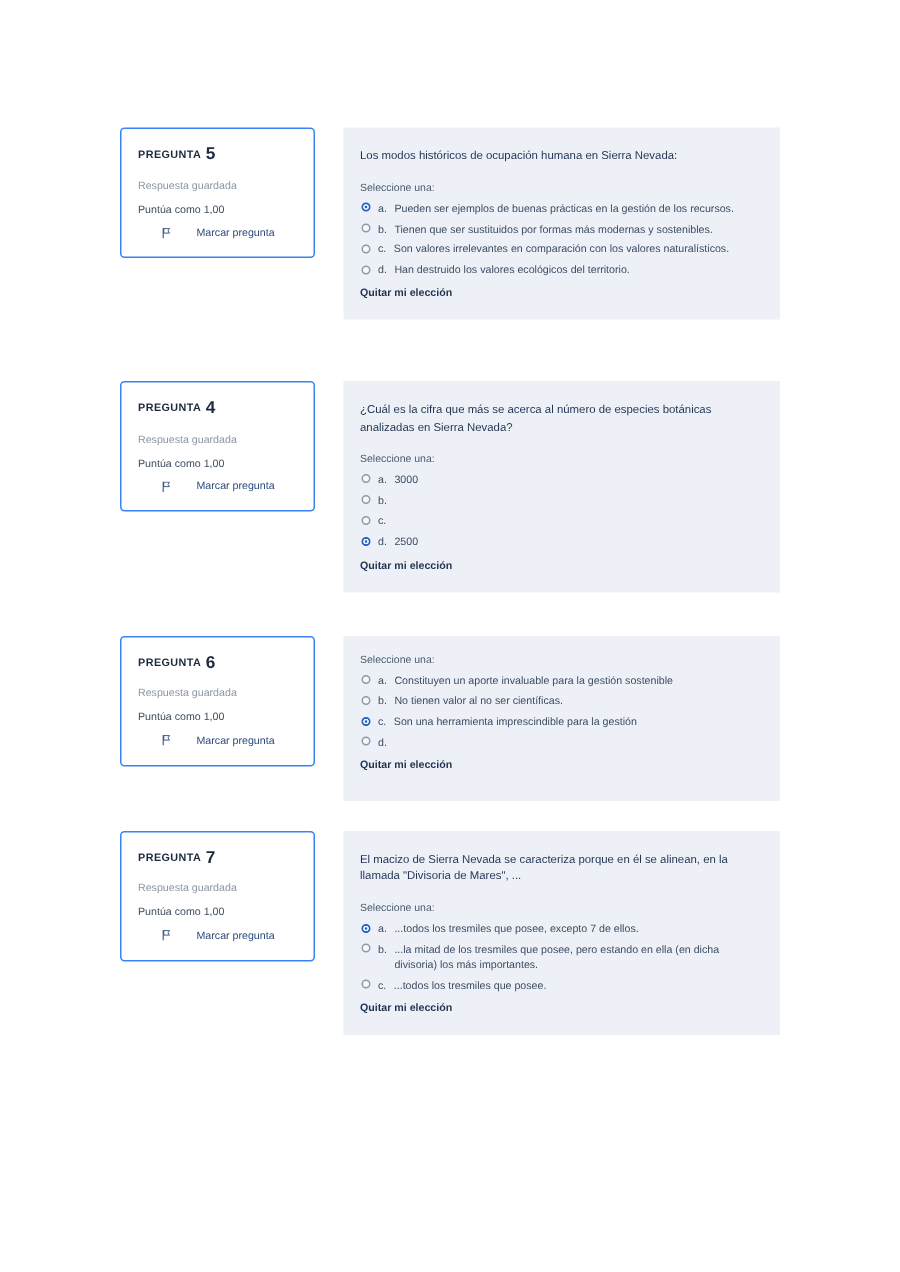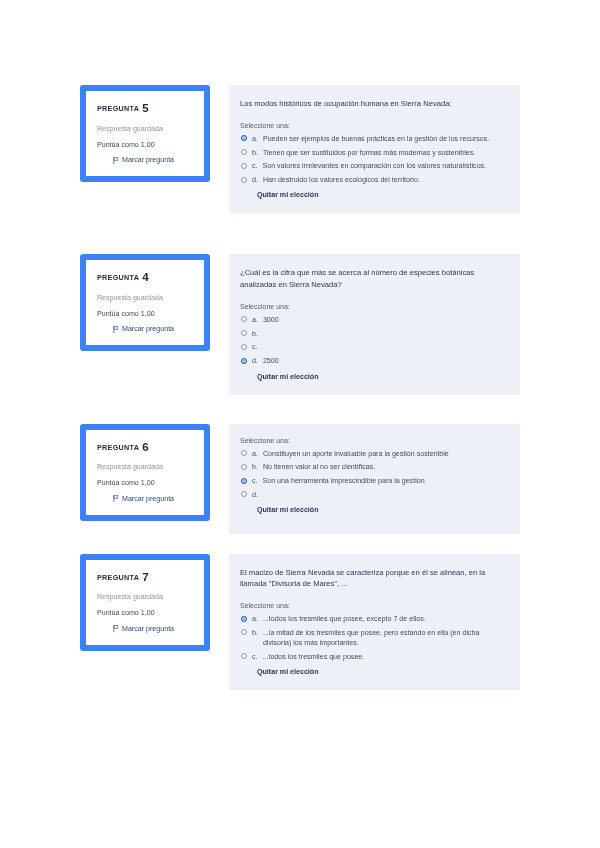--- a/index.html
+++ b/index.html
@@ -33,21 +33,21 @@
   }
 
   .spacer-5 { height: 41px; }
   .spacer-4 { height: 29px; }
   .spacer-6 { height: 20px; }
 
   
   .info-card {
     width: 130px;
     flex: 0 0 130px;
-    border: 6px solid #3b82f6;
+    border: 1px solid #3b82f6;
     border-radius: 3px;
     background: #ffffff;
     box-sizing: border-box;
     padding: 12px 9px 12px 11px;
     margin-right: 19px;
   }
   .info-head {
     font-size: 7.2px;
     font-weight: bold;
     letter-spacing: 0.3px;
@@ -67,21 +67,21 @@
     line-height: 1.45;
     color: #5a6a7d;
     margin-bottom: 6px;
     white-space: nowrap;
   }
   .info-line.state { color: #8b97a6; }
   .info-line.grade { color: #3d4d5f; }
   .flag-row {
     display: flex;
     align-items: center;
-    gap: 3px;
+    gap: 17px;
     font-size: 7.1px;
     color: #2c4a7c;
     white-space: nowrap;
     padding-left: 16px;
   }
   .flag-icon {
     width: 6px;
     height: 7px;
     flex: 0 0 6px;
     display: block;
@@ -142,21 +142,20 @@
   }
   .opt-text {
     flex: 1 1 auto;
     max-width: 236px;
   }
   .clear-choice {
     font-size: 7.1px;
     font-weight: bold;
     color: #1f3350;
     margin-top: 6px;
-    margin-left: 17px;
   }
 </style>
 </head>
 <body>
 
 <div class="page">
 
   <div class="question-block">
     <div class="info-card">
       <div class="info-head">

